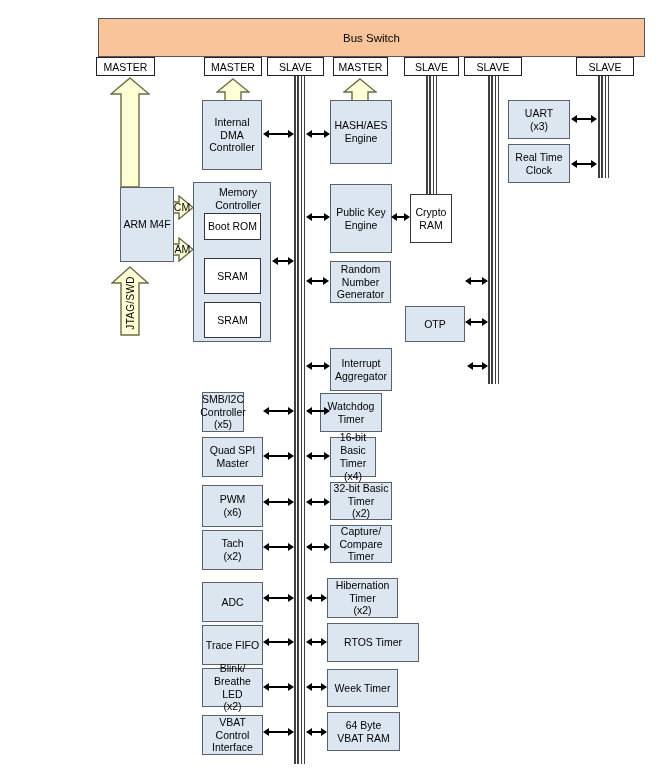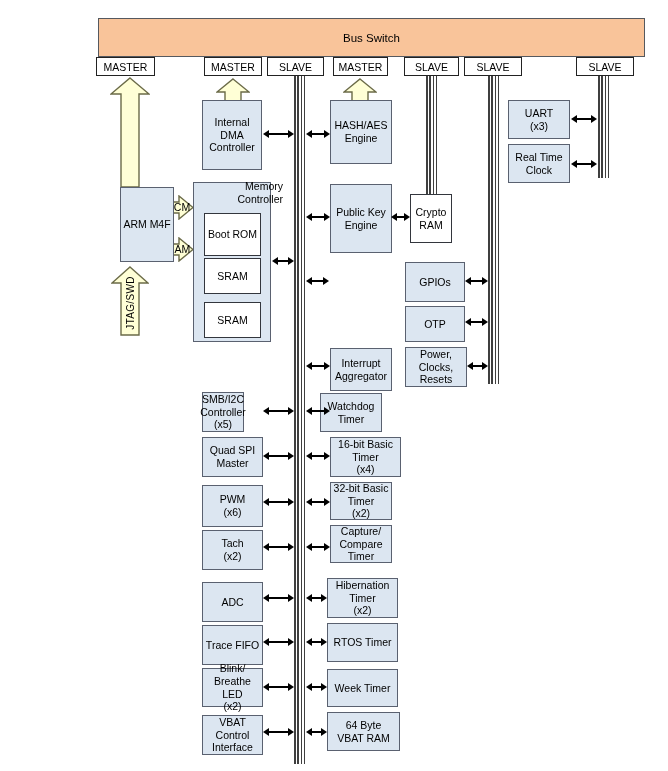--- a/index.html
+++ b/index.html
@@ -19,21 +19,21 @@
         background:repeating-linear-gradient(to right,#3f3f3f 0 1.6px,#ffffff 1.6px 3.4px);}
   .dh{position:absolute;height:2px;background:#000;}
   .dh::before{content:"";position:absolute;left:-6px;top:-3.2px;width:0;height:0;
         border-top:4.2px solid transparent;border-bottom:4.2px solid transparent;border-right:6.5px solid #000;}
   .dh::after{content:"";position:absolute;right:-6px;top:-3.2px;width:0;height:0;
         border-top:4.2px solid transparent;border-bottom:4.2px solid transparent;border-left:6.5px solid #000;}
   .blockarrow{position:absolute;}
   .blockarrow polygon{fill:var(--arrow-fill,#ffffd6);stroke:#6b6b48;stroke-width:1.4;}
   .alabel{position:absolute;font-size:10.5px;white-space:nowrap;transform:translate(-50%,-50%);}
   .alabel.vert{transform:translate(-50%,-50%) rotate(-90deg);font-size:10px;letter-spacing:.3px;}
-  .mclabel{position:absolute;left:193px;top:180px;width:90px;text-align:right;
+  .mclabel{position:absolute;left:193px;top:186px;width:90px;text-align:center;
         font-size:10.5px;line-height:1.22;white-space:pre-line;}
 </style>
 </head>
 <body>
 
 <div class="stage">
 
   <div class="busswitch">Bus Switch</div>
 
   <div class="port" style="left:96px;width:59px">MASTER</div>
@@ -71,58 +71,57 @@
   <div class="alabel" style="left:175px;top:249px">SRAM</div>
   <div class="alabel vert" style="left:130px;top:303px">JTAG/SWD</div>
 
   <div class="box" style="left:120px;top:187px;width:54px;height:75px">ARM M4F</div>
   <div class="box" style="left:202px;top:100px;width:60px;height:70px">Internal
 DMA
 Controller</div>
   <div class="box container" style="left:193px;top:182px;width:78px;height:160px"></div>
   <div class="mclabel">Memory
 Controller</div>
-  <div class="box white" style="left:204px;top:213px;width:57px;height:43px">Boot ROM</div>
+  <div class="box white" style="left:204px;top:213px;width:57px;height:27px">Boot ROM</div>
   <div class="box white" style="left:204px;top:258px;width:57px;height:36px">SRAM</div>
   <div class="box white" style="left:204px;top:302px;width:57px;height:36px">SRAM</div>
 
   <div class="box" style="left:330px;top:100px;width:62px;height:64px">HASH/AES
 Engine</div>
   <div class="box" style="left:330px;top:184px;width:62px;height:69px">Public Key
 Engine</div>
+  <div class="box" style="left:330px;top:261px;width:61px;height:42px">Random
+Number
+Generator</div>
   <div class="box white" style="left:410px;top:194px;width:42px;height:49px">Crypto
 RAM</div>
 
-  <div class="box" style="left:405px;top:262px;width:60px;height:40px">GPIOs</div>
   <div class="box" style="left:405px;top:306px;width:60px;height:36px">OTP</div>
-  <div class="box" style="left:405px;top:347px;width:62px;height:40px">Power,
-Clocks,
-Resets</div>
   <div class="box" style="left:508px;top:100px;width:62px;height:39px">UART
 (x3)</div>
   <div class="box" style="left:508px;top:144px;width:62px;height:39px">Real Time
 Clock</div>
 
   <div class="box" style="left:330px;top:348px;width:62px;height:43px">Interrupt
 Aggregator</div>
   <div class="box" style="left:320px;top:393px;width:62px;height:39px">Watchdog
 Timer</div>
-  <div class="box" style="left:330px;top:437px;width:71px;height:40px">16-bit Basic
+  <div class="box" style="left:330px;top:437px;width:46px;height:40px">16-bit Basic
 Timer
 (x4)</div>
   <div class="box" style="left:330px;top:482px;width:62px;height:38px">32-bit Basic
 Timer
 (x2)</div>
   <div class="box" style="left:330px;top:525px;width:62px;height:38px">Capture/
 Compare
 Timer</div>
   <div class="box" style="left:327px;top:578px;width:71px;height:40px">Hibernation
 Timer
 (x2)</div>
-  <div class="box" style="left:327px;top:623px;width:71px;height:39px">RTOS Timer</div>
+  <div class="box" style="left:327px;top:623px;width:92px;height:39px">RTOS Timer</div>
   <div class="box" style="left:327px;top:669px;width:71px;height:38px">Week Timer</div>
   <div class="box" style="left:327px;top:712px;width:73px;height:39px">64 Byte
 VBAT RAM</div>
 
   <div class="box" style="left:202px;top:392px;width:42px;height:40px">SMB/I2C
 Controller
 (x5)</div>
   <div class="box" style="left:202px;top:437px;width:61px;height:40px">Quad SPI
 Master</div>
   <div class="box" style="left:202px;top:485px;width:61px;height:42px">PWM

